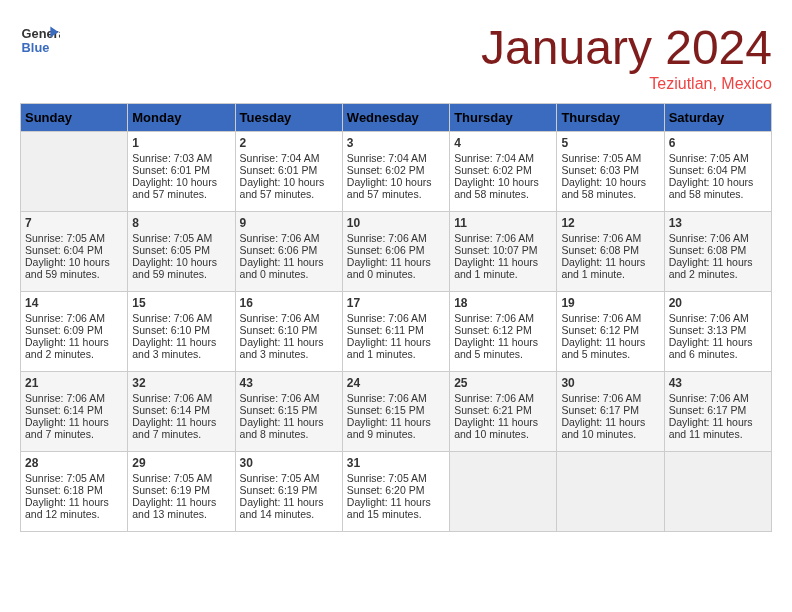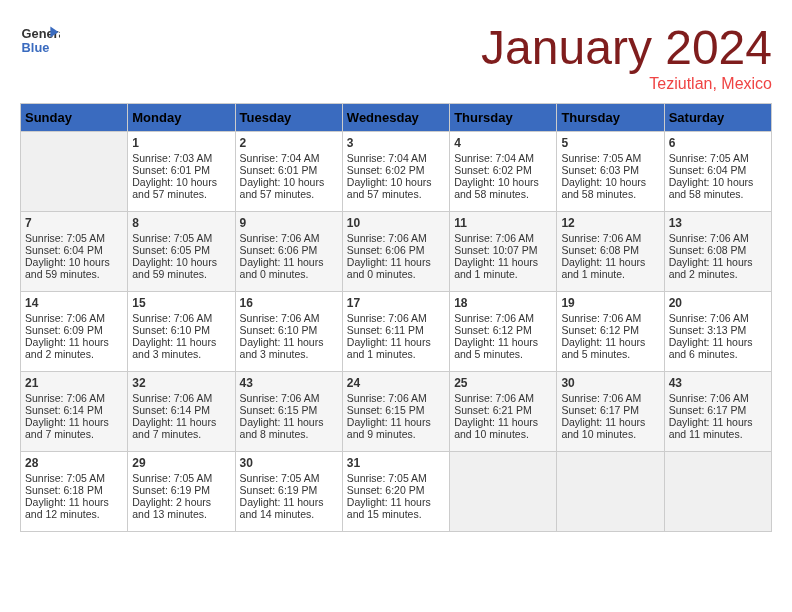--- a/index.html
+++ b/index.html
@@ -280,21 +280,21 @@
         <td>
           <span class="day-num">28</span>
           <div>Sunrise: 7:05 AM</div>
           <div>Sunset: 6:18 PM</div>
           <div>Daylight: 11 hours and 12 minutes.</div>
         </td>
         <td>
           <span class="day-num">29</span>
           <div>Sunrise: 7:05 AM</div>
           <div>Sunset: 6:19 PM</div>
-          <div>Daylight: 2 hours and 13 minutes.</div>
+          <div>Daylight: 11 hours and 13 minutes.</div>
         </td>
         <td>
           <span class="day-num">30</span>
           <div>Sunrise: 7:05 AM</div>
           <div>Sunset: 6:19 PM</div>
           <div>Daylight: 11 hours and 14 minutes.</div>
         </td>
         <td>
           <span class="day-num">31</span>
           <div>Sunrise: 7:05 AM</div>

